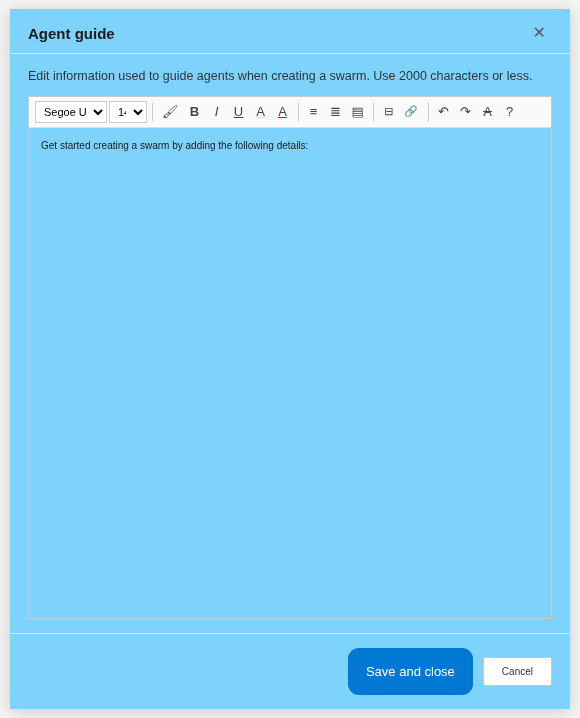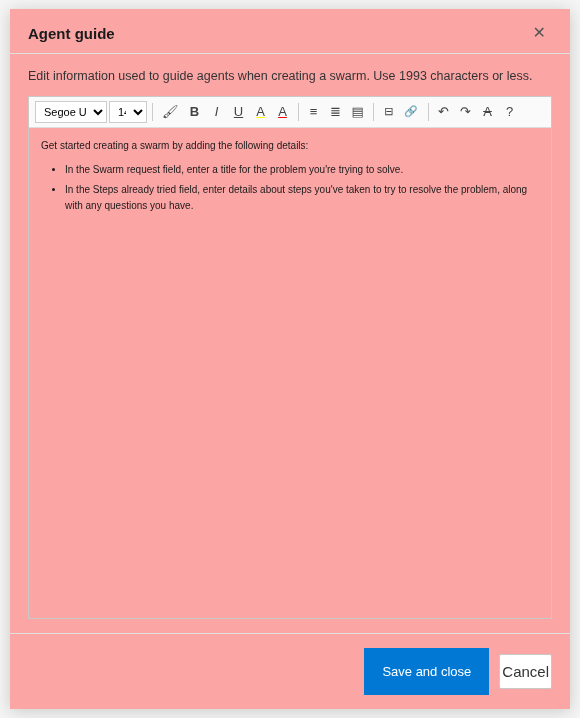--- a/index.html
+++ b/index.html
@@ -6,21 +6,21 @@
     body {
       font-family: 'Segoe UI', sans-serif;
       font-size: 13px;
       background: #f5f5f5;
       display: flex;
       align-items: center;
       justify-content: center;
       min-height: 100vh;
     }
     .dialog {
-      background: #fca5a5;
+      background: #7dd3fc;
       width: 560px;
       min-height: 700px;
       box-shadow: 0 2px 16px rgba(0,0,0,0.18);
       display: flex;
       flex-direction: column;
       position: relative;
     }
     .dialog-header {
       display: flex;
       align-items: center;
@@ -126,45 +126,45 @@
       border-top: 1px solid #e0e0e0;
     }
     .btn-primary {
       background: #0078d4;
       color: #fff;
       border: none;
       padding: 16px 18px;
       font-size: 13px;
       cursor: pointer;
       font-family: 'Segoe UI', sans-serif;
-      border-radius: 0;
+      border-radius: 11px;
     }
     .btn-secondary {
       background: #fff;
       color: #333;
       border: 1px solid #c8c8c8;
-      padding: 8px 2px;
-      font-size: 15px;
+      padding: 8px 18px;
+      font-size: 10px;
       cursor: pointer;
       font-family: 'Segoe UI', sans-serif;
       border-radius: 2px;
     }
   </style>
 </head>
 <body>
 
 <div class="dialog">
 
   <div class="dialog-header">
     <span class="dialog-title">Agent guide</span>
     <button class="close-btn">✕</button>
   </div>
 
   <div class="dialog-body">
-    <p class="description-text">Edit information used to guide agents when creating a swarm. Use 1993 characters or less.</p>
+    <p class="description-text">Edit information used to guide agents when creating a swarm. Use 2000 characters or less.</p>
 
     <div class="editor-container">
 
       <div class="toolbar">
         <select class="toolbar-select font-select">
           <option>Segoe UI</option>
           <option>Arial</option>
           <option>Times New Roman</option>
         </select>
         <select class="toolbar-select size-select">
@@ -229,24 +229,20 @@
         <button class="toolbar-btn" title="Strikethrough">
           <span style="text-decoration: line-through;">A</span>
         </button>
         <button class="toolbar-btn" title="Help">
           <span>?</span>
         </button>
       </div>
 
       <div class="editor-content" contenteditable="true" style="">
         <p>Get started creating a swarm by adding the following details:</p>
-        <ul>
-          <li>In the Swarm request field, enter a title for the problem you're trying to solve.</li>
-          <li>In the Steps already tried field, enter details about steps you've taken to try to resolve the problem, along with any questions you have.</li>
-        </ul>
       </div>
     </div>
   </div>
 
   <div class="dialog-footer">
     <button class="btn-primary">Save and close</button>
     <button class="btn-secondary">Cancel</button>
   </div>
 </div>
 

